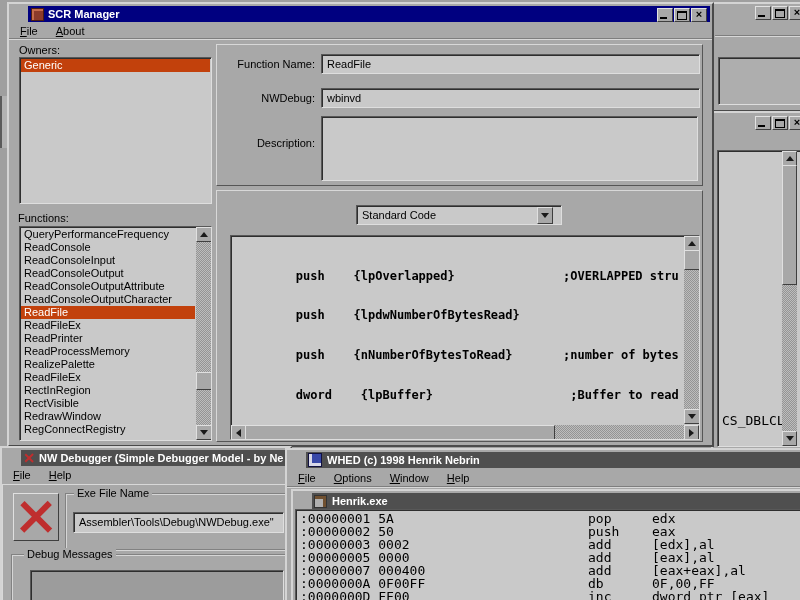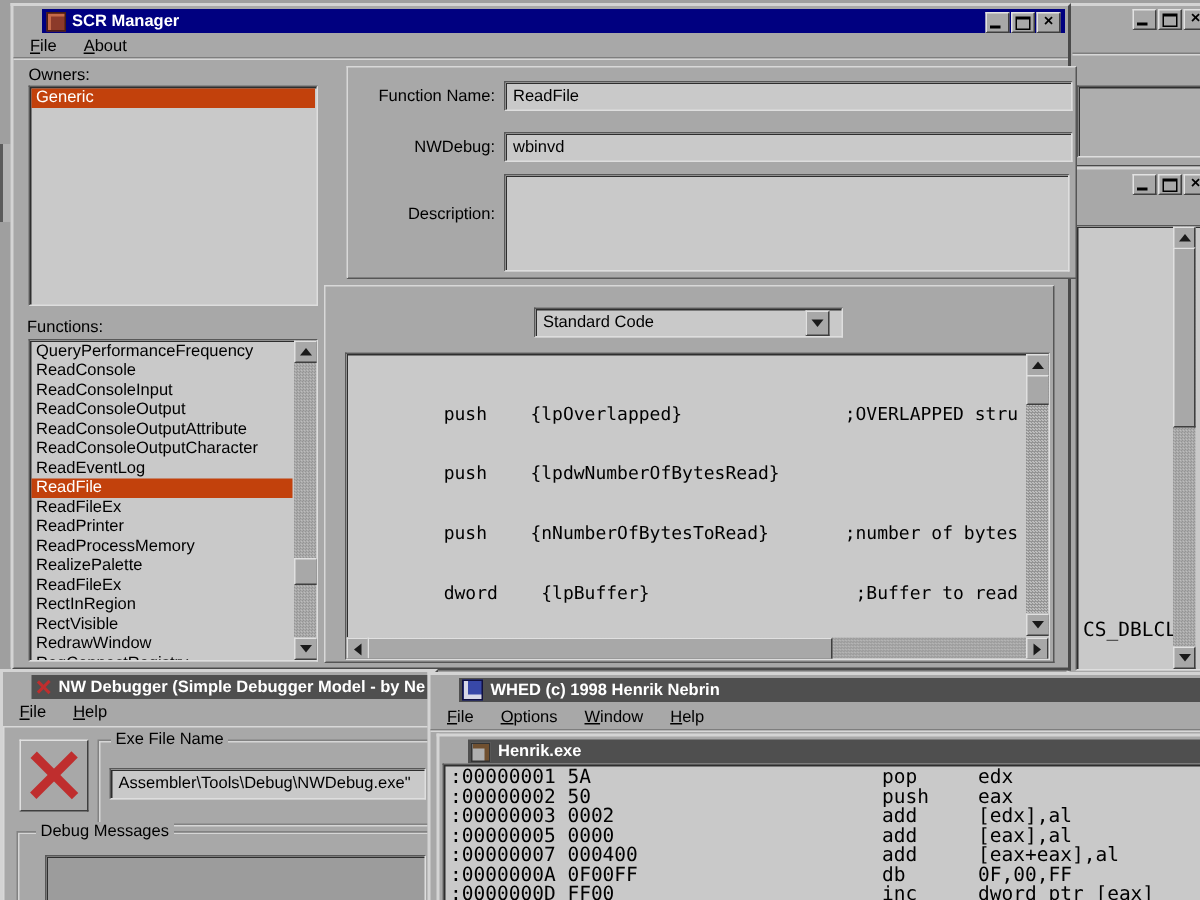--- a/index.html
+++ b/index.html
@@ -139,21 +139,20 @@
 
     <div class="label" style="left:9px;top:208px;">Functions:</div>
     <div class="sunken" style="left:10px;top:222px;width:191px;height:213px;overflow:hidden;">
       <div style="position:absolute;left:1px;top:1px;right:16px;">
         <div class="listrow">QueryPerformanceFrequency</div>
         <div class="listrow">ReadConsole</div>
         <div class="listrow">ReadConsoleInput</div>
         <div class="listrow">ReadConsoleOutput</div>
         <div class="listrow">ReadConsoleOutputAttribute</div>
         <div class="listrow">ReadConsoleOutputCharacter</div>
-        <div class="listrow">ReadEventLog</div>
         <div class="listrow sel">ReadFile</div>
         <div class="listrow">ReadFileEx</div>
         <div class="listrow">ReadPrinter</div>
         <div class="listrow">ReadProcessMemory</div>
         <div class="listrow">RealizePalette</div>
         <div class="listrow">ReadFileEx</div>
         <div class="listrow">RectInRegion</div>
         <div class="listrow">RectVisible</div>
         <div class="listrow">RedrawWindow</div>
         <div class="listrow">RegConnectRegistry</div>
@@ -162,40 +161,40 @@
         <div class="sb-btn" style="left:0;top:0;width:14px;height:13px;">
             <span class="tri-up"></span>
           </div>
         <div class="thumb" style="left:0;top:145px;width:14px;height:16px;"></div>
         <div class="sb-btn" style="left:0;bottom:0;width:14px;height:13px;">
             <span class="tri-dn"></span>
           </div>
       </div>
     </div>
 
-    <div class="raisedpanel" style="left:207px;top:40px;width:485px;height:140px;margin-left:15px;">
+    <div class="raisedpanel" style="left:207px;top:40px;width:485px;height:140px;">
       <div class="label" style="left:18px;top:13px;width:80px;text-align:right;">Function Name:</div>
       <div class="field" style="left:104px;top:9px;width:368px;height:15px;">ReadFile</div>
       <div class="label" style="left:18px;top:47px;width:80px;text-align:right;">NWDebug:</div>
       <div class="field" style="left:104px;top:43px;width:368px;height:15px;">wbinvd</div>
       <div class="label" style="left:18px;top:92px;width:80px;text-align:right;">Description:</div>
       <div class="field" style="left:104px;top:71px;width:366px;height:60px;"></div>
     </div>
 
     <div class="raisedpanel" style="left:207px;top:186px;width:485px;height:250px;">
 
       <div class="field" style="left:139px;top:14px;width:195px;height:15px;">
         <span>Standard Code</span>
       </div>
       <div class="sb-btn" style="left:320px;top:16px;width:14px;height:15px;">
           <span class="tri-dn"></span>
         </div>
 
       <div class="sunken" style="left:13px;top:44px;width:468px;height:203px;overflow:hidden;">
-        <div class="codepre" style="left:7px;top:7px;right:16px;bottom:15px;">
+        <div class="codepre" style="left:7px;top:7px;right:16px;bottom:15px;font-weight:bold;">
           <div>        push    {lpOverlapped}               ;OVERLAPPED stru</div>
           <div>        push    {lpdwNumberOfBytesRead}</div>
           <div>        push    {nNumberOfBytesToRead}       ;number of bytes</div>
           <div>        dword    {lpBuffer}                   ;Buffer to read</div>
           
           
         </div>
         <div class="sbV dither" style="right:0;top:0;height:188px;">
           <div class="sb-btn" style="left:0;top:0;width:14px;height:13px;">
               <span class="tri-up"></span>

